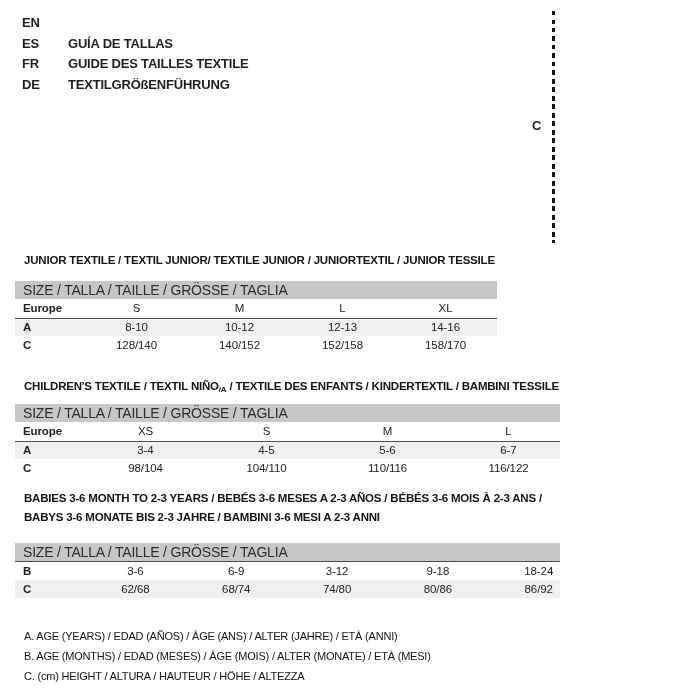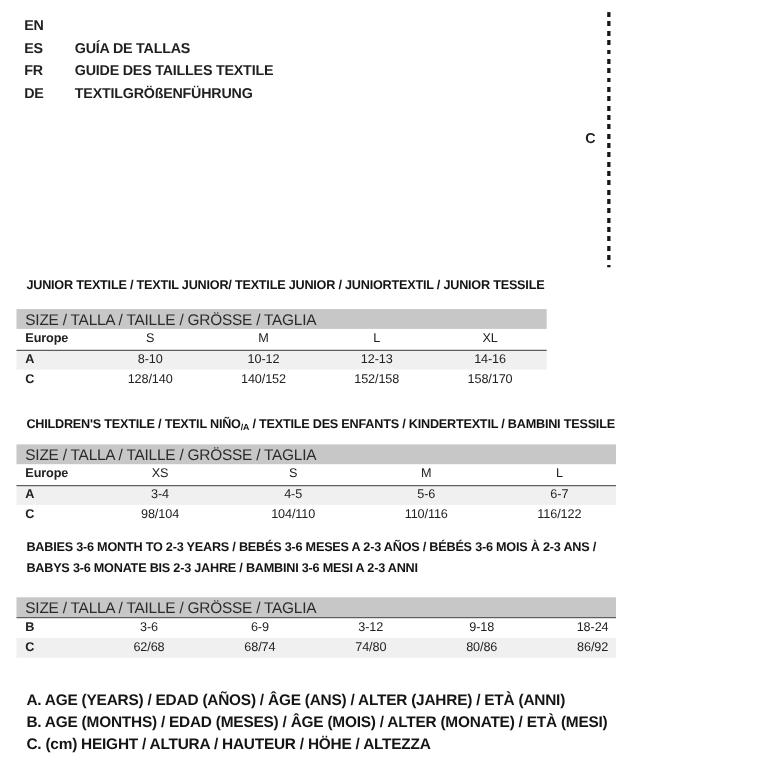--- a/index.html
+++ b/index.html
@@ -31,21 +31,21 @@
   .st-row { display:flex; height:18.5px; align-items:center; font-size:11.5px; letter-spacing:-0.1px; }
   .st-rows .st-row:nth-child(2) { background:#f0f0f0; }
   .st-row[data-row-label="A"], .st-row[data-row-label="B"] { border-top:1px solid #4d4d4d; }
   .st-label { width:70px; padding-left:8px; color:#222;font-weight:bold; }
   .st-cell { flex:1; text-align:center; color:#222; }
   .t-junior { width:482px; top:281px; }
   .t-children { width:675px; top:404px; }
   .t-babies { width:675px; top:543px; }
 
   
-  .legend { position:absolute; left:24px; top:626px; font-size:14px; font-weight:bold;
+  .legend { position:absolute; left:24px; top:626px; font-size:11px; font-weight:normal;
             line-height:20px; letter-spacing:-0.2px; color:#141414; }
 </style>
 </head>
 <body>
 
 <div id="canvas">
 
   <div class="lang-block">
     <div class="lang-row">
       <span>EN</span>

